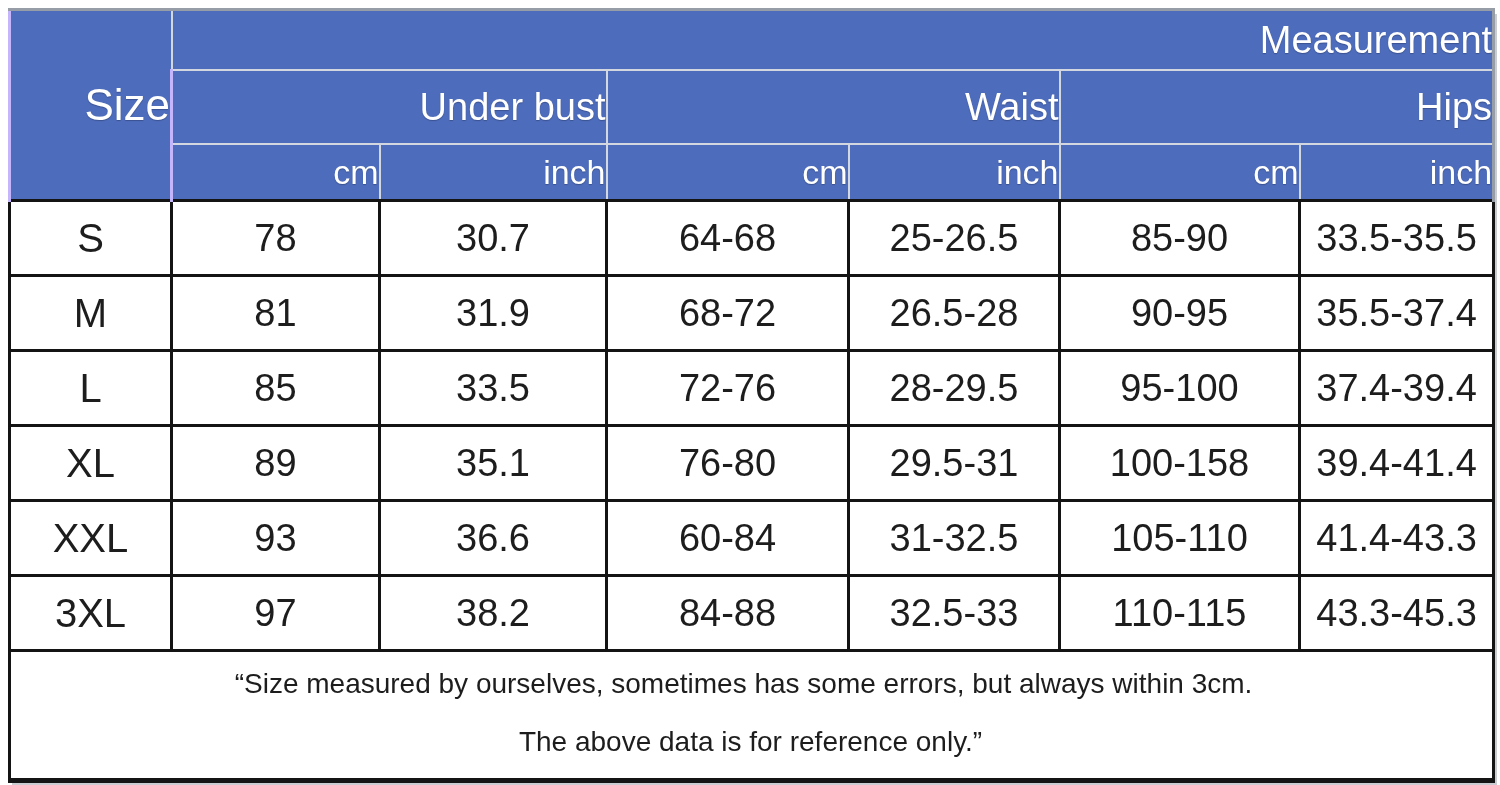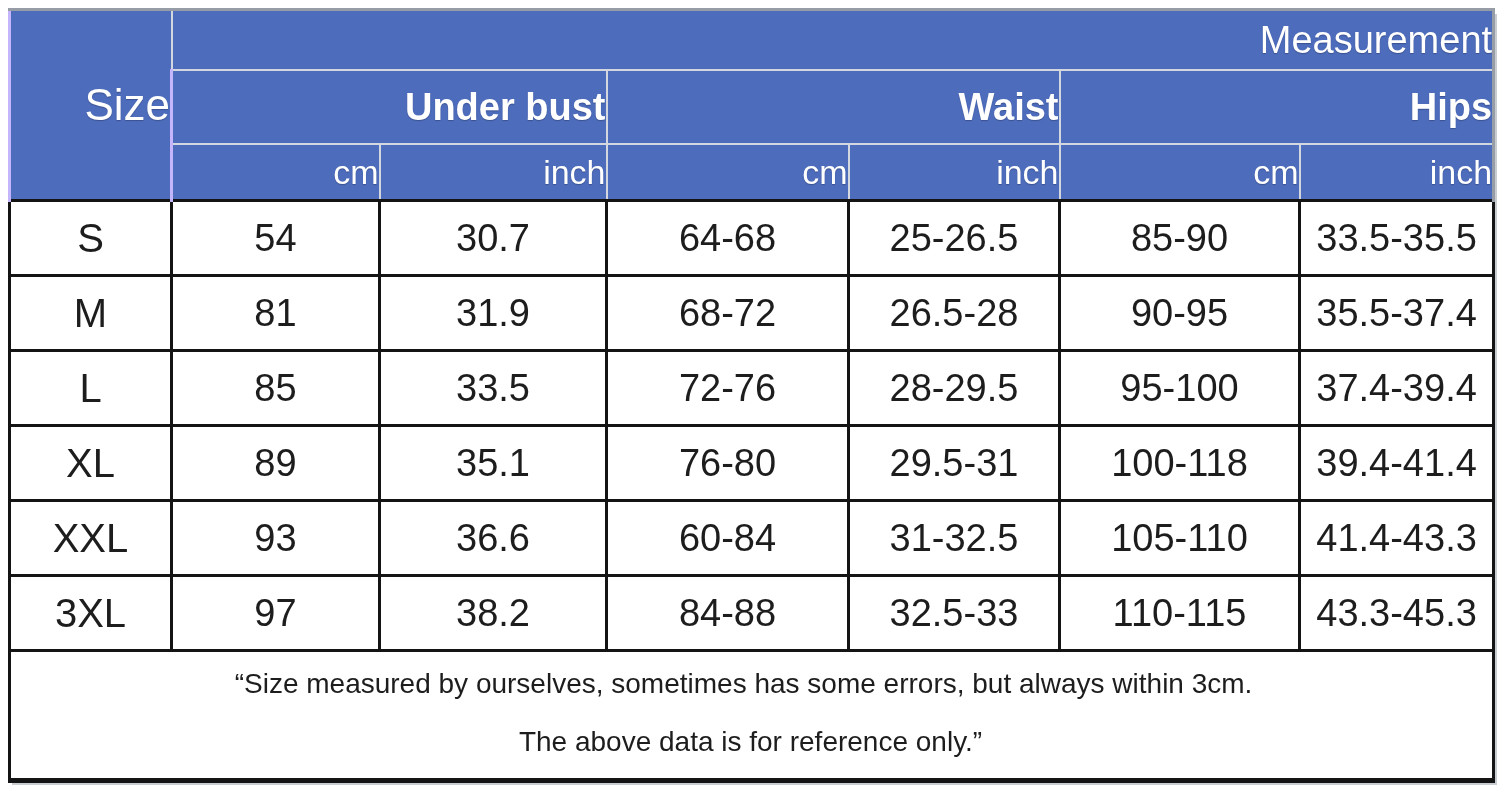--- a/index.html
+++ b/index.html
@@ -27,21 +27,21 @@
     background: #4d6cbb;
     color: #ffffff;
     font-weight: 400;
     text-align: right;
     vertical-align: middle;
     border: 2px solid #d2d7e0;
     text-shadow: 0 1px 1px rgba(25, 35, 70, 0.35);
     padding: 0;
   }
   tr.hr1 th { border-top: 3px solid #969da6; height: 58px; }
-  tr.hr2 th { height: 72px; font-weight: bold; }
+  tr.hr2 th { height: 72px; }
   tr.hr3 th { height: 54px; }
   th.hdr:first-child { border-left: 3px solid #c4b5fd; }
   tr.hr1 th:last-child,
   tr.hr2 th:last-child,
   tr.hr3 th:last-child { border-right: 3px solid #969da6; }
   th.size-hdr { font-size: 44px; }
   th.measurement-hdr { font-size: 38px; }
   th.group-hdr { font-size: 38px; }
   th.unit-hdr { font-size: 34px; }
   
@@ -99,21 +99,21 @@
         <th class="hdr unit-hdr">inch</th>
         <th class="hdr unit-hdr">cm</th>
         <th class="hdr unit-hdr">inch</th>
         <th class="hdr unit-hdr">cm</th>
         <th class="hdr unit-hdr">inch</th>
       </tr>
     </thead>
     <tbody>
       <tr>
         <td class="cell size-cell">S</td>
-        <td class="cell">54</td>
+        <td class="cell">78</td>
         <td class="cell">30.7</td>
         <td class="cell">64-68</td>
         <td class="cell">25-26.5</td>
         <td class="cell">85-90</td>
         <td class="cell">33.5-35.5</td>
       </tr>
       <tr>
         <td class="cell size-cell">M</td>
         <td class="cell">81</td>
         <td class="cell">31.9</td>
@@ -130,21 +130,21 @@
         <td class="cell">28-29.5</td>
         <td class="cell">95-100</td>
         <td class="cell">37.4-39.4</td>
       </tr>
       <tr>
         <td class="cell size-cell">XL</td>
         <td class="cell">89</td>
         <td class="cell">35.1</td>
         <td class="cell">76-80</td>
         <td class="cell">29.5-31</td>
-        <td class="cell">100-118</td>
+        <td class="cell">100-158</td>
         <td class="cell">39.4-41.4</td>
       </tr>
       <tr>
         <td class="cell size-cell">XXL</td>
         <td class="cell">93</td>
         <td class="cell">36.6</td>
         <td class="cell">60-84</td>
         <td class="cell">31-32.5</td>
         <td class="cell">105-110</td>
         <td class="cell">41.4-43.3</td>

